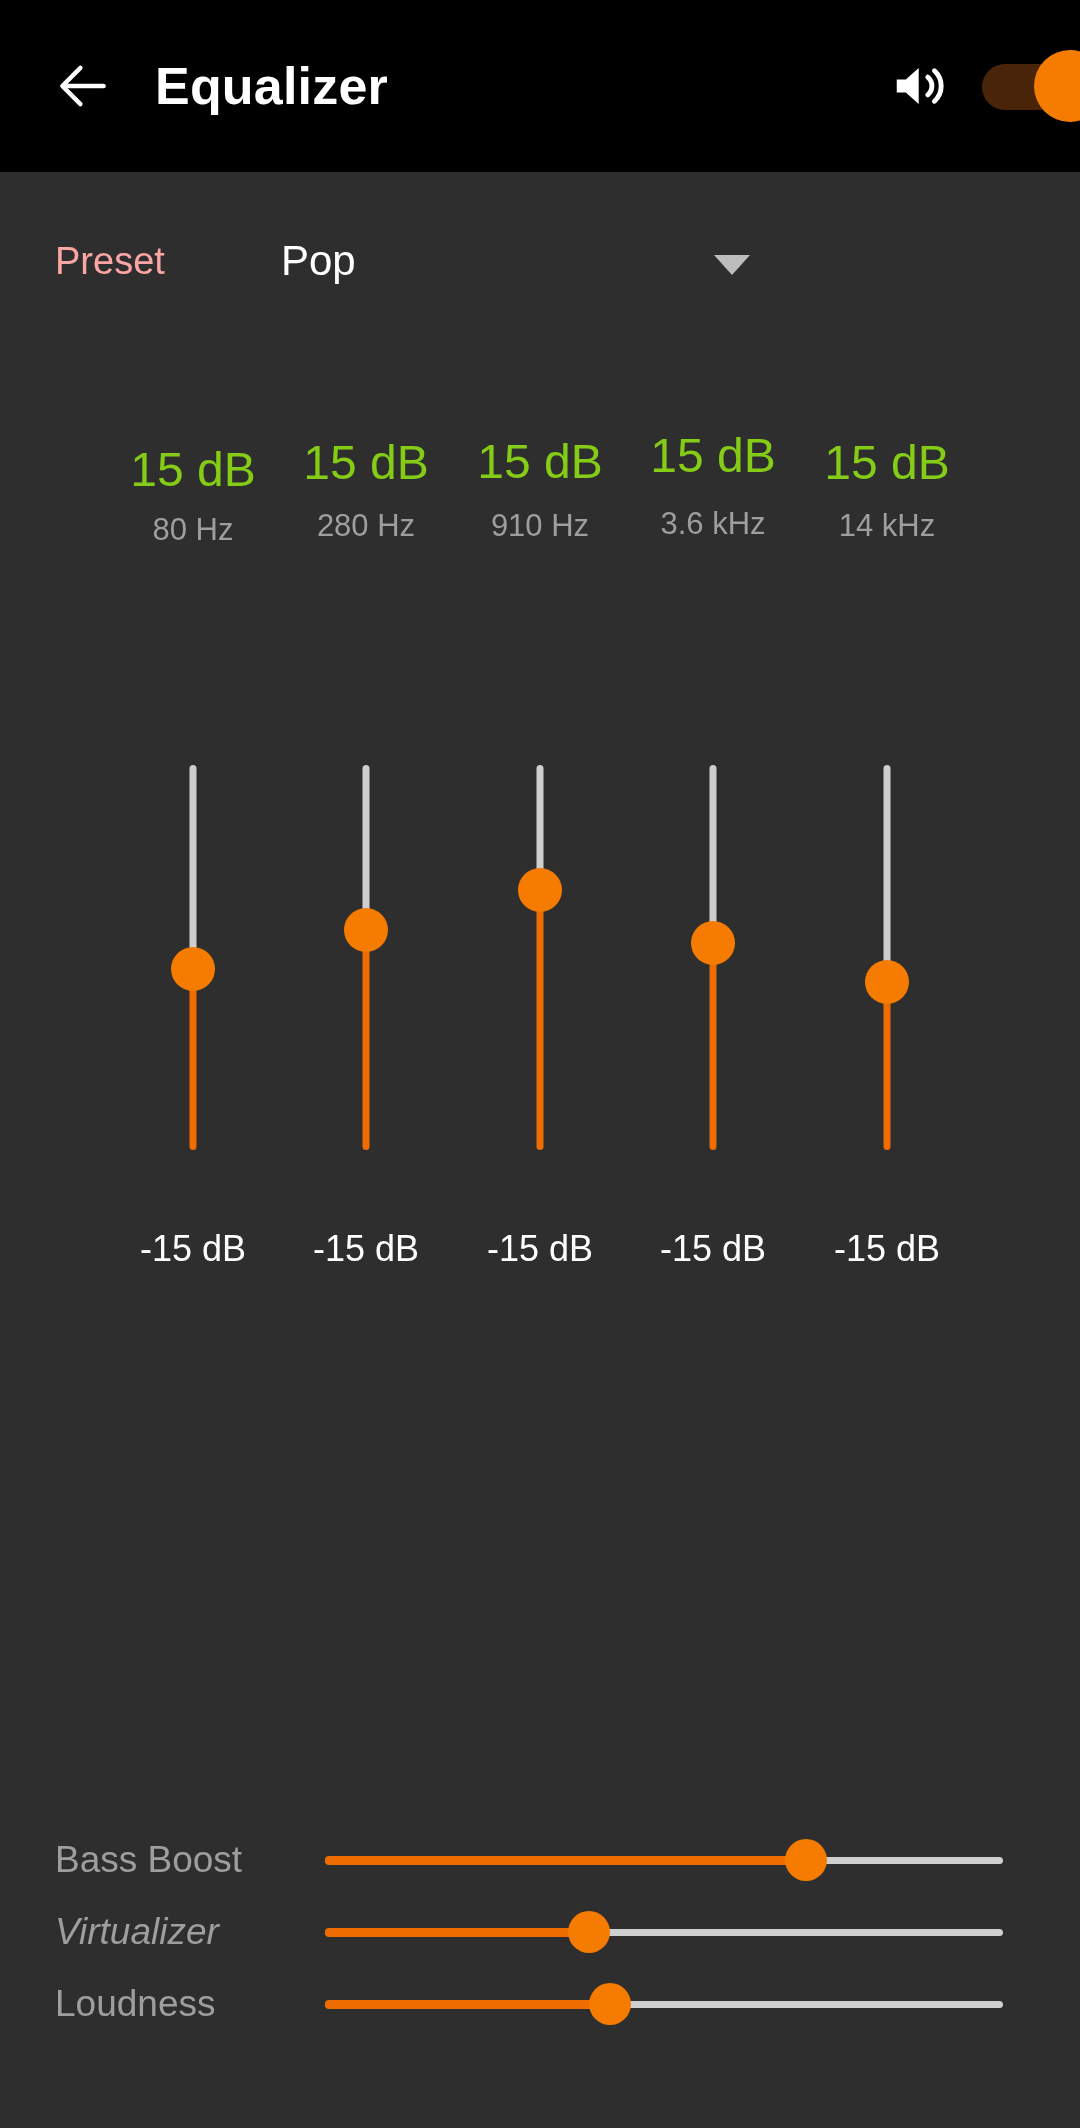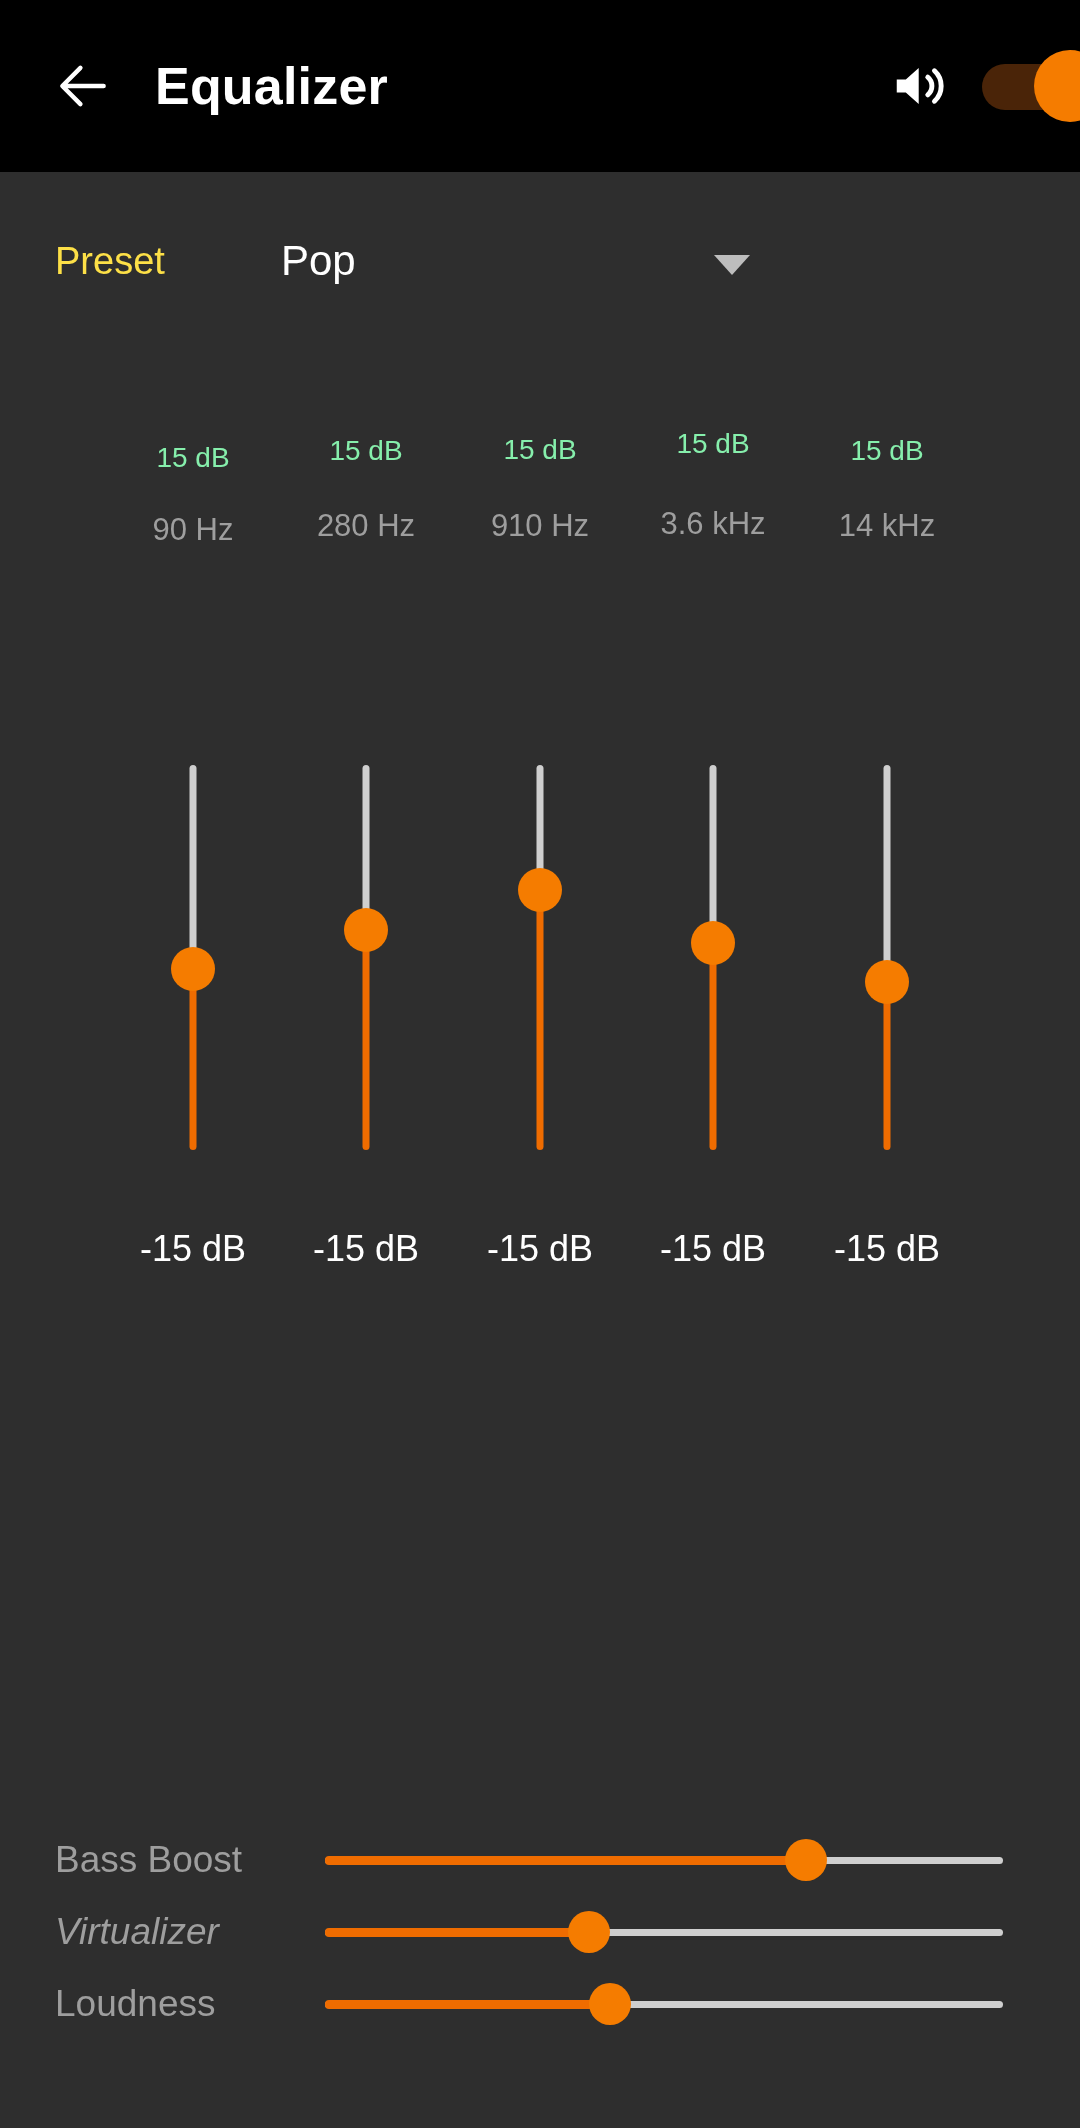--- a/index.html
+++ b/index.html
@@ -42,42 +42,42 @@
     position:absolute; left:52px; top:2px; width:72px; height:72px;
     border-radius:50%; background:#f57c00;
   }
 
   
   .preset-row {
     position:absolute; left:0; top:225px; width:1080px; height:72px;
     display:flex; align-items:center;
   }
   .preset-label {
-    color:#fde047; font-size:38px; margin-left:55px; width:130px;
+    color:#fca5a5; font-size:38px; margin-left:55px; width:130px;
   }
   .preset-value {
     color:#ffffff; font-size:42px; margin-left:96px;
   }
   .caret {
     position:absolute; right:0; width:0; height:0;
     border-left:18px solid transparent; border-right:18px solid transparent;
     border-top:20px solid #bdbdbd;
   }
   .preset-row .caret { right:330px; top:30px; }
 
   
   .eq-area { position:absolute; left:0; top:0; width:1080px; height:2128px; }
 
   .band { position:absolute; top:0; width:0; height:0; }
 
   .gain-top, .gain-bottom, .freq-label {
     position:absolute; transform:translateX(-50%);
     white-space:nowrap; text-align:center;
   }
-  .gain-top { color:#86efac; font-size:28px; }
+  .gain-top { color:#84cc16; font-size:48px; }
   .gain-bottom { color:#ffffff; font-size:36px; }
   .freq-label { color:#9e9e9e; font-size:31px; }
 
   .vtrack-bg {
     position:absolute; width:7px; transform:translateX(-50%);
     background:#cfcfcf; border-radius:4px;
   }
   .vtrack-fill {
     position:absolute; width:7px; transform:translateX(-50%);
     background:#ef6c00; border-radius:4px;
@@ -142,21 +142,21 @@
 
   <div class="preset-row">
     <div class="preset-label">Preset</div>
     <div class="preset-value">Pop</div>
     <div class="caret"></div>
   </div>
 
   <div class="eq-area" id="eq-area">
       <div class="band"></div>
       <div class="gain-top" style="left: 193px; top: 442px;">15 dB</div>
-      <div class="freq-label" style="left: 193px; top: 512px;">90 Hz</div>
+      <div class="freq-label" style="left: 193px; top: 512px;">80 Hz</div>
       <div class="vtrack-bg" style="left: 193px; top: 765px; height: 204px;"></div>
       <div class="vtrack-fill" style="left: 193px; top: 969px; height: 181px;"></div>
       <div class="vthumb" style="left: 193px; top: 969px;"></div>
       <div class="gain-bottom" style="left: 193px; top: 1228px;">-15 dB</div>
       <div class="band"></div>
       <div class="gain-top" style="left: 366px; top: 435px;">15 dB</div>
       <div class="freq-label" style="left: 366px; top: 508px;">280 Hz</div>
       <div class="vtrack-bg" style="left: 366px; top: 765px; height: 165px;"></div>
       <div class="vtrack-fill" style="left: 366px; top: 930px; height: 220px;"></div>
       <div class="vthumb" style="left: 366px; top: 930px;"></div>

